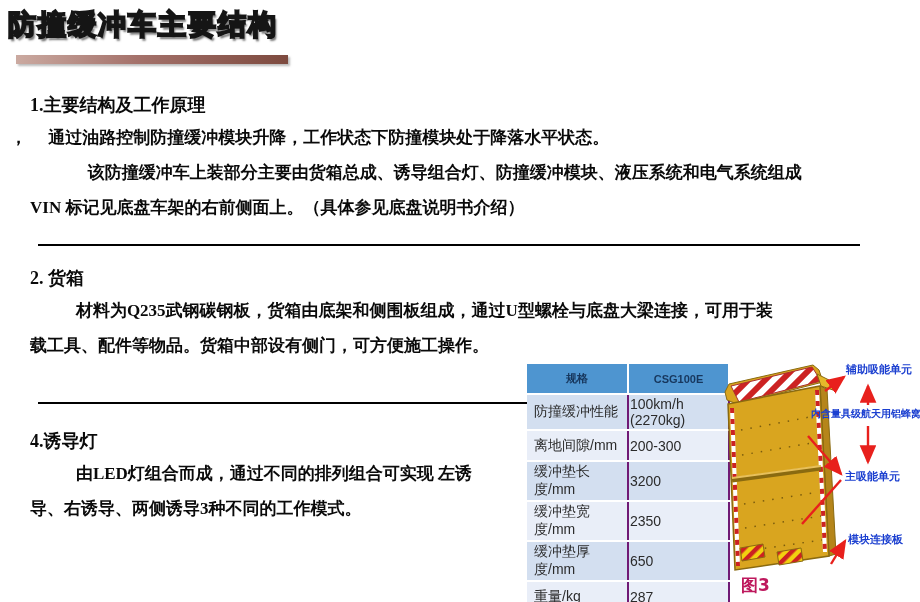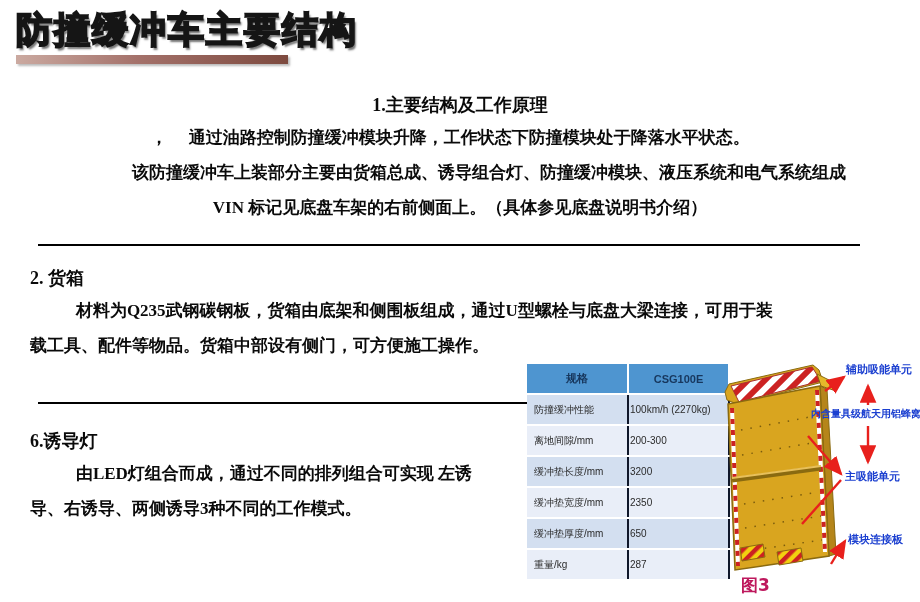--- a/index.html
+++ b/index.html
@@ -2,23 +2,23 @@
 <html><head>
 <meta charset="utf-8">
 <style>
   html,body{margin:0;padding:0;background:#fff;}
   .slide{
     position:relative;width:920px;height:602px;background:#ffffff;overflow:hidden;
     font-family:"Liberation Serif","DejaVu Serif",serif;
   }
   
   .title-wordart{
-    position:absolute;left:16px;top:6px;
+    position:absolute;left:8px;top:6px;
     font-family:Liberation Serif, serif;
-    font-size:36px;font-weight:800;letter-spacing:2px;
+    font-size:28px;font-weight:800;letter-spacing:2px;
     color:#ffffff;
     -webkit-text-stroke:2px #151515;
     text-shadow:2px 3px 2px rgba(0,0,0,0.55);
     white-space:nowrap;
   }
   .title-bar{
     position:absolute;left:16px;top:55px;width:272px;height:9px;
     background:linear-gradient(90deg,#cbaaa1 0%,#a4716a 45%,#7d4a3f 100%);
     box-shadow:2px 2px 2px rgba(120,120,120,0.5);
   }
@@ -34,22 +34,22 @@
   .spec-table{
     position:absolute;left:527px;top:364px;width:203px;
     border-collapse:collapse;font-family:"Liberation Sans","DejaVu Sans",sans-serif;
     table-layout:fixed;
   }
   .spec-table th{
     background:#4e95d0;color:#17375d;font-size:11px;font-weight:700;
     height:27px;text-align:center;border-right:2px solid #fff;border-bottom:2px solid #fff;
   }
   .spec-table td{
-    font-size:10px;color:#2b2b2b;height:27px;
-    border-right:2px solid #0f172a;border-bottom:2px solid #fff;
+    font-size:14px;color:#2b2b2b;height:27px;
+    border-right:2px solid #701a75;border-bottom:2px solid #fff;
   }
   .spec-table td.lbl{text-align:left;padding-left:7px;width:97px;}
   .spec-table td.val{text-align:left;width:100px;}
   .spec-table tr.band-a td{background:#d3dff0;}
   .spec-table tr.band-b td{background:#e9eef8;}
   
   .figure-area{position:absolute;left:715px;top:358px;width:205px;height:240px;}
   .figure-area svg{position:absolute;left:0;top:0;}
   .fig-label{
     position:absolute;color:#1b3fd0;font-weight:700;
@@ -65,39 +65,39 @@
   }
 </style>
 </head>
 <body>
 
 <div class="slide">
 
   <div class="title-wordart">防撞缓冲车主要结构</div>
   <div class="title-bar"></div>
 
-  <div class="txt" style="left:30px;top:90px;width:860px;text-align:center;">
+  <div class="txt" style="left:30px;top:90px;width:860px;">
     <p class="s-heading">1.主要结构及工作原理</p>
     <p class="s-line outdent">，　 通过油路控制防撞缓冲模块升降，工作状态下防撞模块处于降落水平状态。</p>
     <p class="s-line indent1">该防撞缓冲车上装部分主要由货箱总成、诱导组合灯、防撞缓冲模块、液压系统和电气系统组成</p>
     <p class="s-line">VIN 标记见底盘车架的右前侧面上。（具体参见底盘说明书介绍）</p>
   </div>
 
   <div class="divider" style="left:38px;top:244px;width:822px;"></div>
 
   <div class="txt" style="left:30px;top:263px;width:860px;">
     <p class="s-heading">2.  货箱</p>
     <p class="s-line indent2">材料为Q235武钢碳钢板，货箱由底架和侧围板组成，通过U型螺栓与底盘大梁连接，可用于装</p>
     <p class="s-line">载工具、配件等物品。货箱中部设有侧门，可方便施工操作。</p>
   </div>
 
   <div class="divider" style="left:38px;top:402px;width:489px;"></div>
 
   <div class="txt" style="left:30px;top:426px;width:495px;">
-    <p class="s-heading">6.诱导灯</p>
+    <p class="s-heading">4.诱导灯</p>
     <p class="s-line indent2">由LED灯组合而成，通过不同的排列组合可实现 左诱</p>
     <p class="s-line">导、右诱导、两侧诱导3种不同的工作模式。</p>
   </div>
 
   <table class="spec-table">
     <tbody>
         <tr>
       <th>规格</th>
       <th>CSG100E</th>
     </tr>

